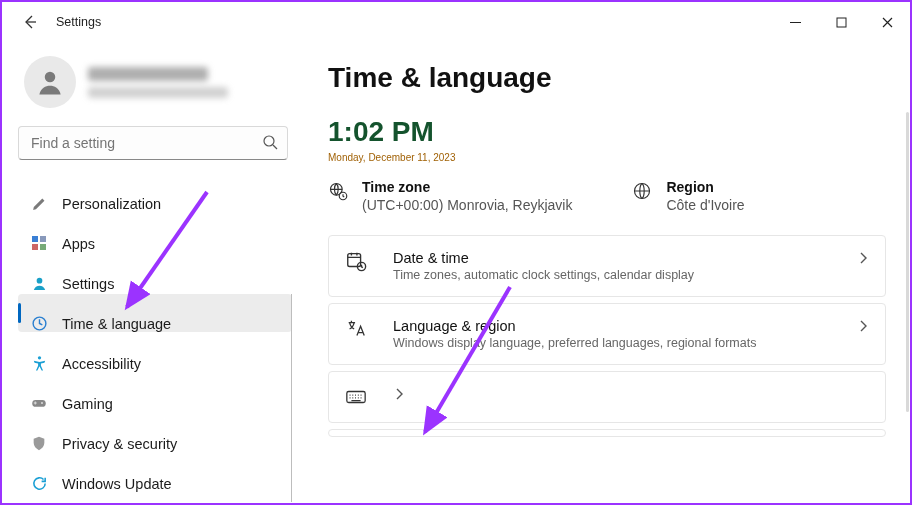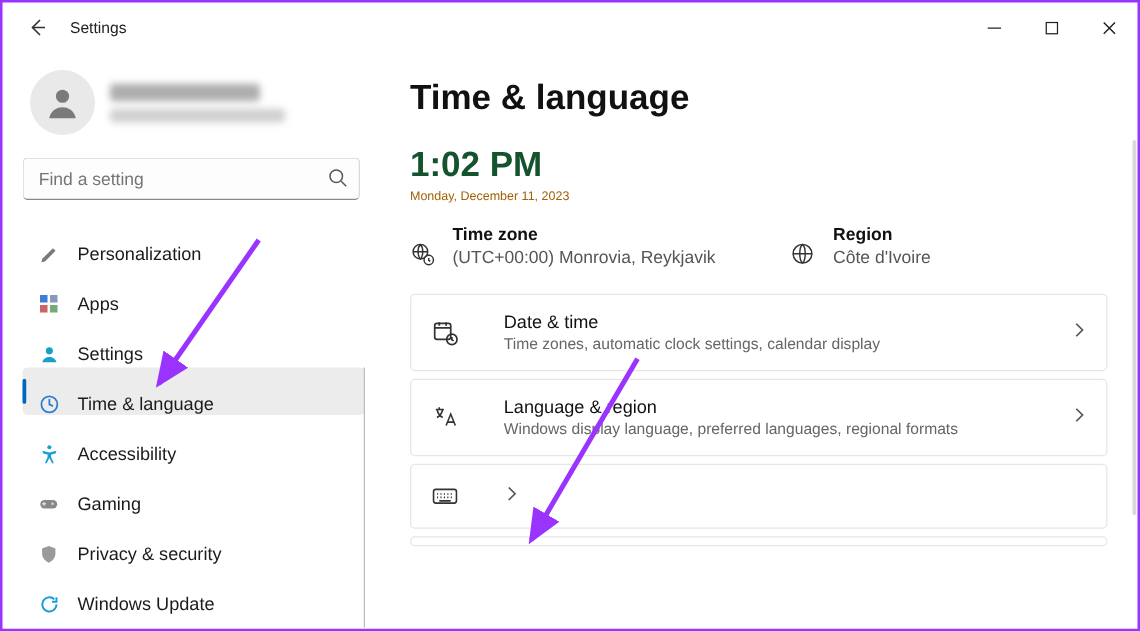--- a/index.html
+++ b/index.html
@@ -35,27 +35,27 @@
   .nav-item.selected::before { content: ""; position: absolute; left: 0; top: 9px; bottom: 9px; width: 3px; background: #0067c0; border-radius: 2px; }
   .nav-divider { position: absolute; right: 0; top: 120px; bottom: -10px; width: 1px; background: #bdbdbd; }
 
   
   .main { flex: 1; padding: 20px 24px 0 28px; position: relative; overflow: hidden; }
   .page-title { font-size: 28px; font-weight: 600; color: #111; margin-bottom: 24px; }
   .clock { font-size: 28px; font-weight: 700; color: #14532d; line-height: 1; }
   .date { font-size: 10px; color: #a16207; margin-top: 6px; margin-bottom: 16px; }
 
   .inforow { display: flex; gap: 60px; margin-bottom: 22px; }
-  .infoitem { display: flex; align-items: flex-end; gap: 14px; }
+  .infoitem { display: flex; align-items: flex-start; gap: 14px; }
   .infoitem .ico { width: 20px; height: 20px; color: #333; margin-top: 2px; }
   .infoitem .k { font-size: 14px; font-weight: 600; color: #111; }
   .infoitem .v { font-size: 14px; color: #555; margin-top: 2px; }
 
   .cards { display: flex; flex-direction: column; gap: 6px; }
-  .card { display: flex; align-items: center; gap: 36px; border: 1px solid #e6e6e6; border-radius: 4px; padding: 14px 16px; cursor: pointer; background: #fff; }
+  .card { display: flex; gap: 26px; border: 1px solid #e6e6e6; border-radius: 4px; padding: 14px 16px; cursor: pointer; background: #fff; }
   .card .ico { width: 22px; height: 22px; color: #333; display: flex; align-items: center; justify-content: center; }
   .card .labels { flex: 1; }
   .card .t { font-size: 14.5px; color: #111; }
   .card .s { font-size: 12.5px; color: #666; margin-top: 2px; }
   .card .chev { color: #555; }
 
   
   .arrow { position: absolute; pointer-events: none; z-index: 50; }
   .arrow svg { overflow: visible; }
 

